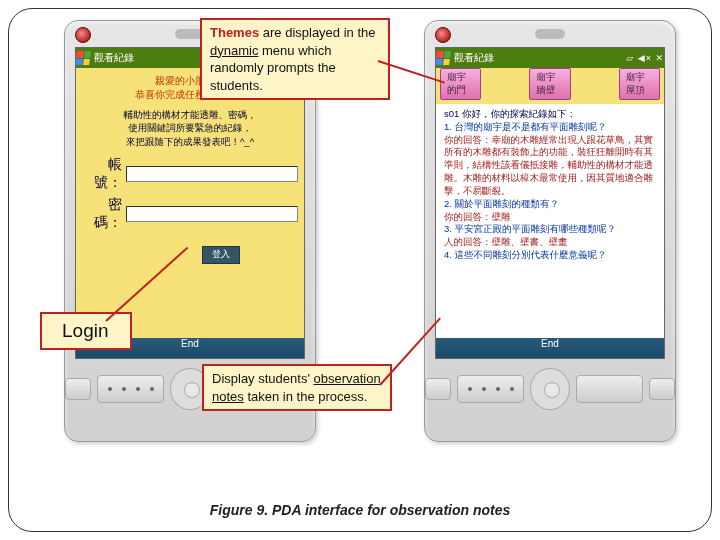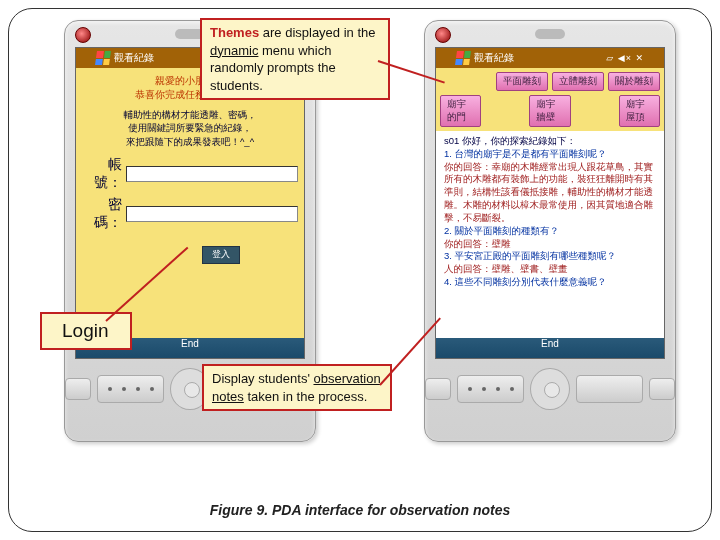--- a/index.html
+++ b/index.html
@@ -51,26 +51,26 @@
   .screen {
     margin: 0 10px;
     height: 310px;
     background: #000;
     border: 1px solid #666;
     position: relative;
     overflow: hidden;
   }
   .taskbar {
     height: 20px;
-    background: #a16207;
+    background: #4d7c0f;
     color: #fff;
     font-size: 10px;
     display: flex;
     align-items: center;
-    padding: 0 20px;
+    padding: 0 0;
     gap: 4px;
   }
   .winflag {
     width: 14px; height: 14px;
     display: grid;
     grid-template-columns: 1fr 1fr;
     grid-template-rows: 1fr 1fr;
     gap: 1px;
     transform: skewX(-8deg);
   }
@@ -271,25 +271,20 @@
       <div class="winflag">
           <span></span>
           <span></span>
           <span></span>
           <span></span>
         </div>
       <span>觀看紀錄</span>
       <span class="sysicons">▱ ◀× ✕</span>
     </div>
     <div class="content white">
-      <div class="tabrow">
-        <div class="tab">平面雕刻</div>
-        <div class="tab">立體雕刻</div>
-        <div class="tab">關於雕刻</div>
-      </div>
       <div class="tabrow" style="padding-top:0;gap:48px;">
         <div class="tab">廟宇的門</div>
         <div class="tab">廟宇牆壁</div>
         <div class="tab">廟宇屋頂</div>
       </div>
       <div class="notes">
         <div style="color:#004">s01 你好，你的探索紀錄如下：</div>
         <div class="q">1. 台灣的廟宇是不是都有平面雕刻呢？</div>
         <div class="a">你的回答：幸廟的木雕經常出現人跟花草鳥，其實所有的木雕都有裝飾上的功能，裝狂狂離開時有其準則，結構性該看儀抵接雕，輔助性的構材才能透雕。木雕的材料以樟木最常使用，因其質地適合雕擊，不易斷裂。</div>
         <div class="q">2. 關於平面雕刻的種類有？</div>

